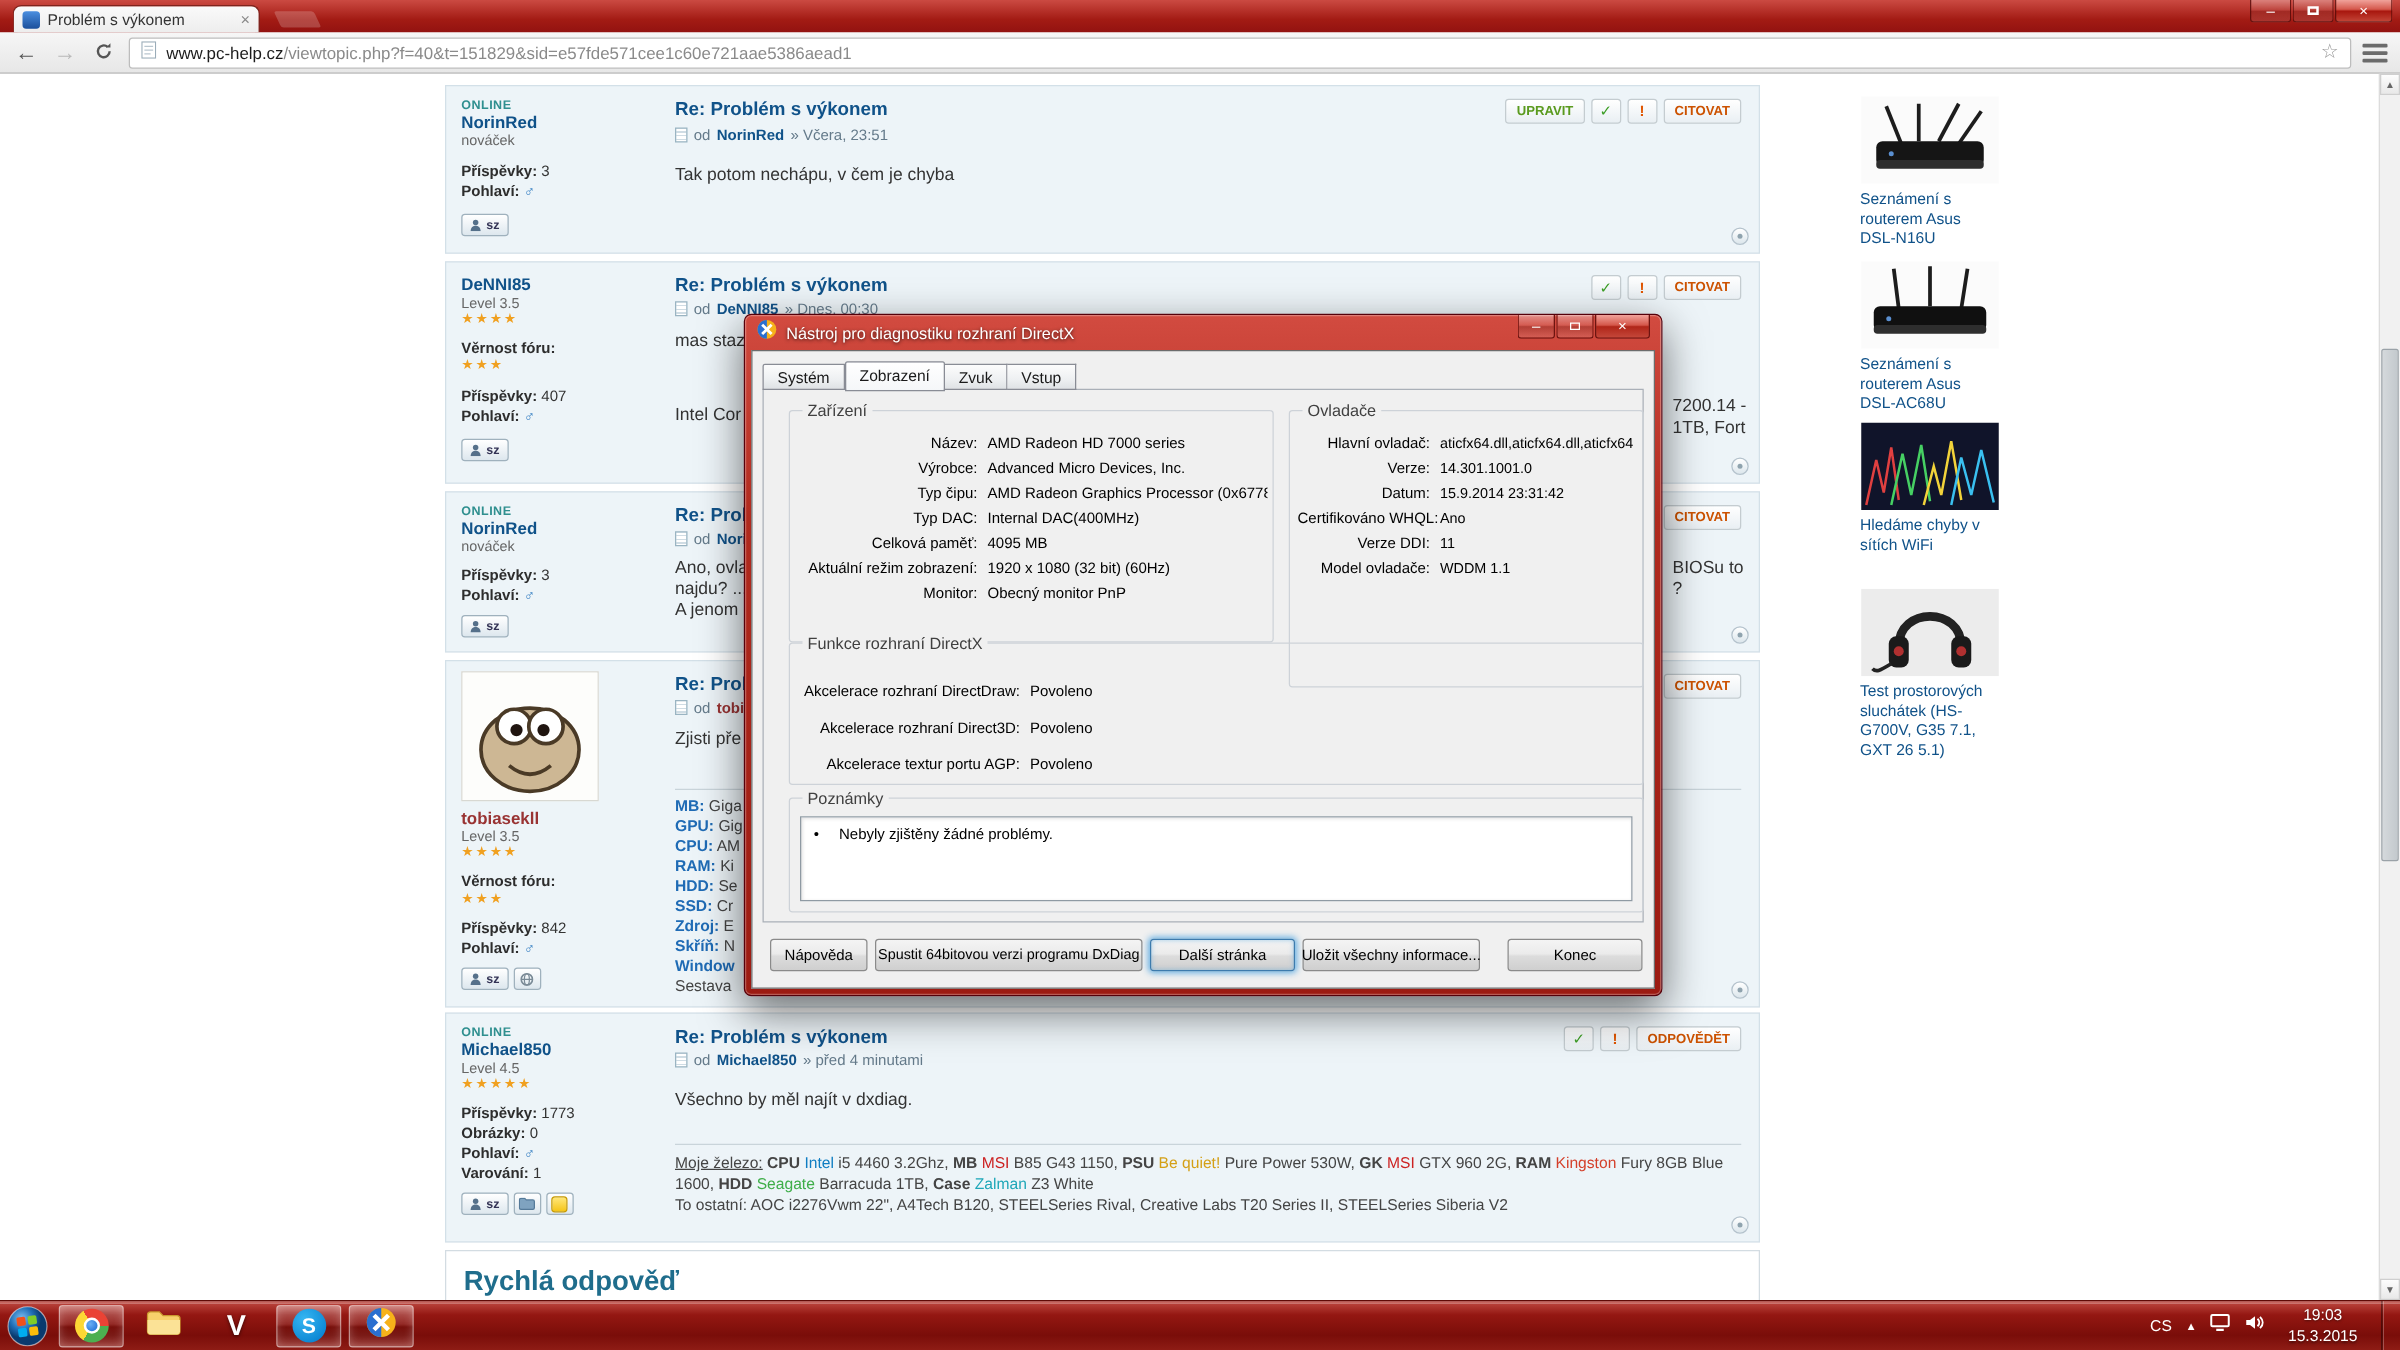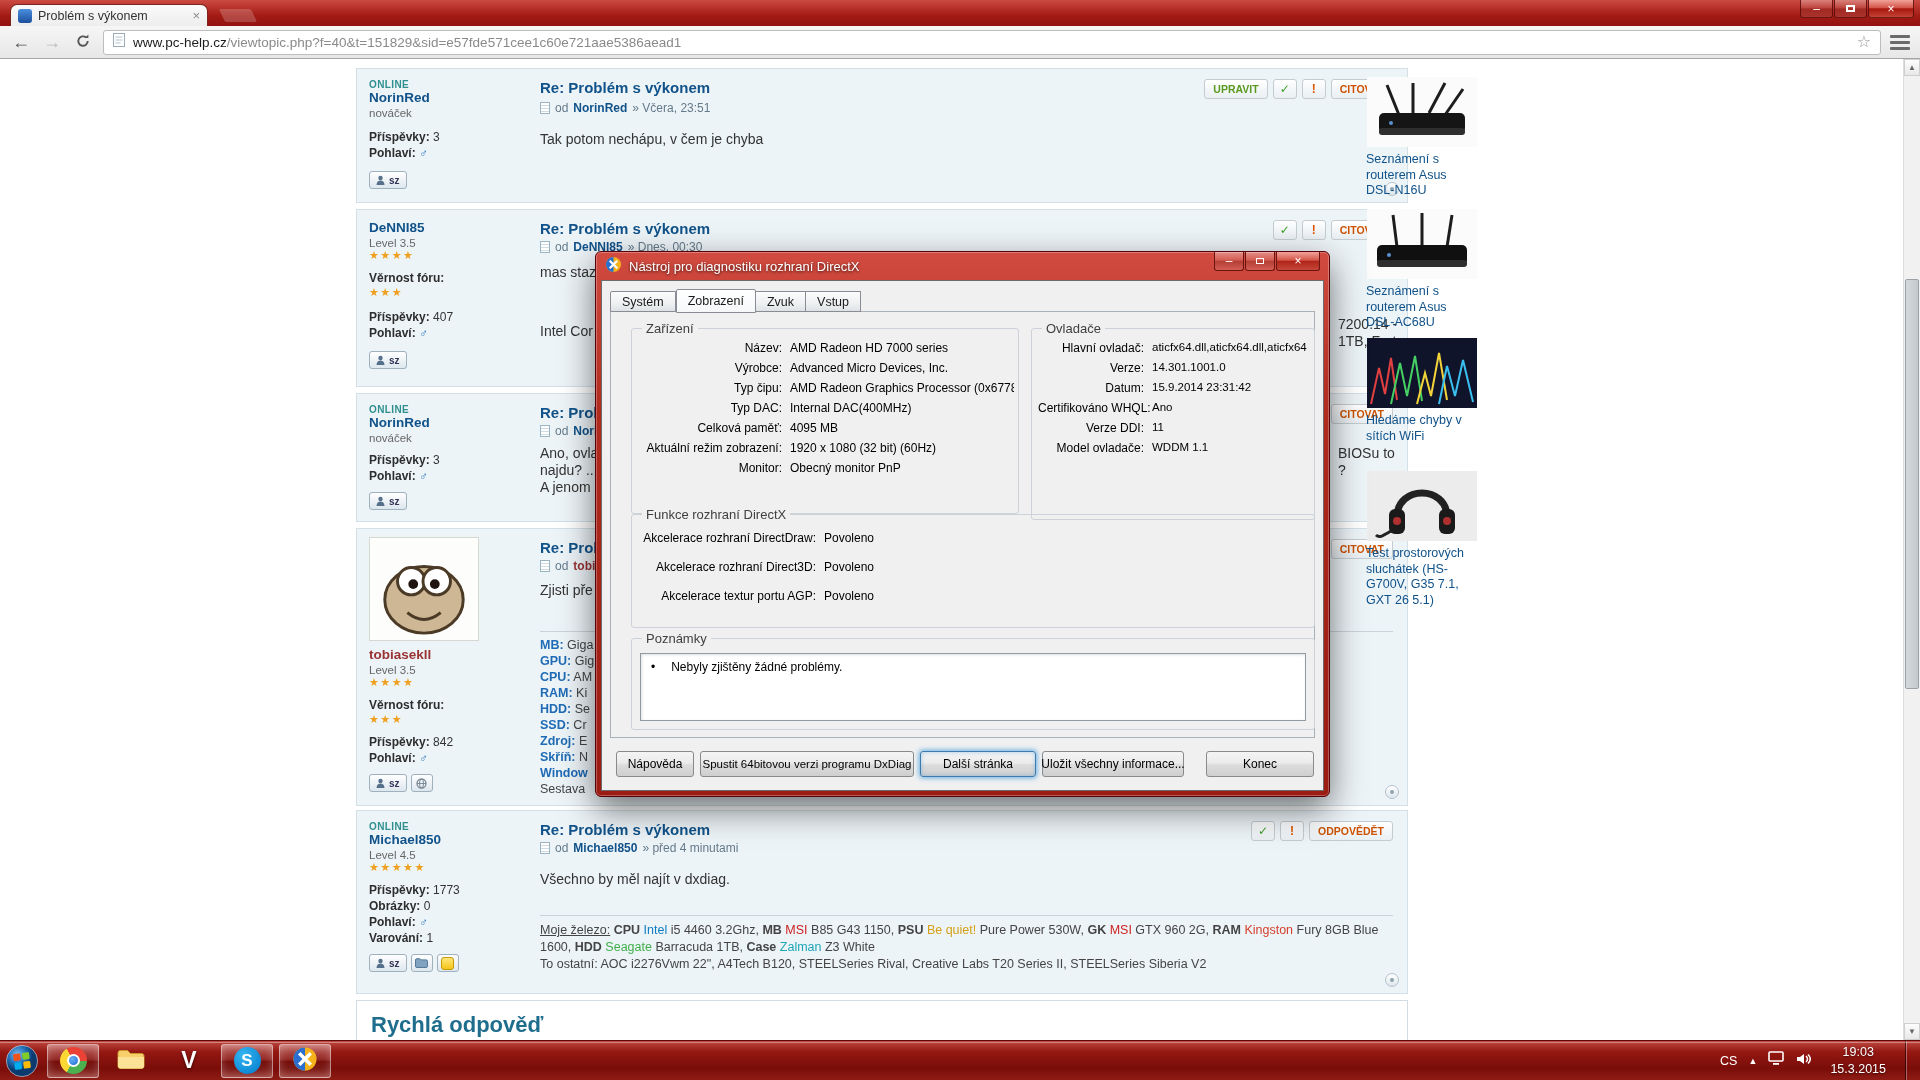--- a/index.html
+++ b/index.html
@@ -83,47 +83,47 @@
 .pbtn.iconb{width:24px;padding:0;justify-content:center}
 .check{color:#3a9d23;font-size:12px}
 .warn{color:#e05500;font-weight:bold;font-size:12px}
 .topcircle{position:absolute;right:8px;bottom:6px;width:14px;height:14px;border-radius:50%;background:linear-gradient(#fff,#dce6ec);border:1px solid #b4c2cc}
 .topcircle::after{content:"";position:absolute;left:4px;top:4px;width:4px;height:4px;border-radius:50%;background:#8fa3ae}
 .avatar{width:110px;height:104px;display:block;background:#fdfdfb;border:1px solid #d8d8d2}
 .qr{position:absolute;left:356px;top:941px;width:1052px;height:45px;background:#fff;border:1px solid #d3dce2;border-bottom:none}
 .qr-title{font-size:22px;font-weight:bold;color:#1f6d8c;padding:11px 14px}
 
 
-.card{position:absolute;left:1366px;width:112px}
+.card{position:absolute;left:1488px;width:112px}
 .card svg{display:block}
 .caption{margin-top:5px;font-size:12.5px;line-height:1.25;color:#105289}
 
 
 .dialog{position:absolute;left:595px;top:192px;width:735px;height:546px;background:linear-gradient(#d24b40,#b02a1e 30%,#9c1b12);border:1px solid #55000a;border-radius:6px;box-shadow:0 12px 34px rgba(0,0,0,.55),inset 0 0 0 1px rgba(255,255,255,.28);z-index:50}
 .dlg-titlebar{position:absolute;left:0;top:0;right:0;height:28px;display:flex;align-items:center;padding:0 9px;gap:7px}
 .dlg-title{color:#fff;font-size:13px;text-shadow:0 1px 3px rgba(0,0,0,.75);white-space:nowrap}
 .dlg-btns{margin-left:auto;display:flex;align-self:flex-start}
 .dlg-btn{width:30px;height:19px;border:1px solid #6d1410;border-top:none;background:linear-gradient(rgba(255,255,255,.38),rgba(255,255,255,.10) 45%,rgba(0,0,0,.14) 52%,rgba(255,255,255,.12));color:#fff;font-size:12px;display:flex;align-items:center;justify-content:center;border-radius:0 0 3px 3px;margin-left:1px}
 .dlg-btn .maxg{width:8px;height:6px;border:1.5px solid #fff}
 .dlg-btn.close{width:44px;background:linear-gradient(#f2a39b,#d4574a 45%,#b02619 52%,#c4473a)}
 .dlg-client{position:absolute;left:5px;right:5px;top:28px;bottom:5px;background:#f0f0f0;border:1px solid #6c6c6c}
 .dlg-tabs{position:absolute;left:8px;top:7px;display:flex;align-items:flex-end;height:24px;z-index:3}
 .dlg-tab{height:21px;padding:0 11px;font-size:12.5px;display:flex;align-items:center;background:linear-gradient(#fcfcfc,#eef0f2 60%,#dfe2e5);border:1px solid #898c95;border-left:none;color:#1a1a1a}
 .dlg-tab:first-child{border-left:1px solid #898c95;border-radius:2px 0 0 0}
 .dlg-tab.active{height:24px;background:linear-gradient(#fff,#f5f7f9);margin-bottom:-1px;border-left:1px solid #898c95;border-radius:2px 2px 0 0;position:relative;z-index:4}
 .dlg-page{position:absolute;left:8px;right:8px;top:30px;bottom:52px;background:#f0f0f0;border:1px solid #aab0b8}
 .group{position:absolute;border:1px solid #cdd2d8;border-radius:3px;overflow:visible}
 .gtitle{position:absolute;left:10px;top:-8px;background:#f0f0f0;padding:0 4px;font-size:13px;color:#404040;white-space:nowrap}
 .grows{position:absolute;left:6px;right:4px;top:12px;overflow:hidden}
-.grow{display:flex;height:20px;align-items:flex-start;font-size:12px;color:#000}
+.grow{display:flex;height:20px;align-items:flex-end;font-size:12px;color:#000}
 .grow .glabel{text-align:right;padding-right:8px;white-space:nowrap;flex:0 0 auto}
 .grow .gvalue{white-space:nowrap}
 .g-device{left:20px;top:16px;width:388px;height:186px}
 .g-device .glabel{width:152px}
-.g-drivers{left:420px;top:16px;width:284px;height:192px}
+.g-drivers{left:420px;top:16px;width:284px;height:222px}
 .g-drivers .glabel{width:114px}
 .g-drivers .gvalue{font-size:11.5px}
 .g-dx{left:20px;top:202px;width:684px;height:114px}
 .g-dx .grow{height:29px}
 .g-dx .glabel{width:186px}
 .g-notes{left:20px;top:326px;width:684px;height:92px}
 .notesbox{position:absolute;left:8px;right:8px;top:14px;bottom:8px;background:#fff;border:1px solid #8f9aa3;box-shadow:inset 1px 1px 3px rgba(0,0,0,.12)}
 .noteline{font-size:12px;color:#000;padding:6px 10px;display:flex;gap:16px}
 .dlg-buttons{position:absolute;left:8px;right:8px;bottom:12px;height:27px}
 .dbtn{position:absolute;top:0;height:26px;border:1px solid #8a8a8a;border-radius:3px;background:linear-gradient(#f4f4f4,#ebebeb 46%,#dcdcdc 54%,#cfcfcf);font-size:12px;color:#000;display:flex;align-items:center;justify-content:center;white-space:nowrap}

